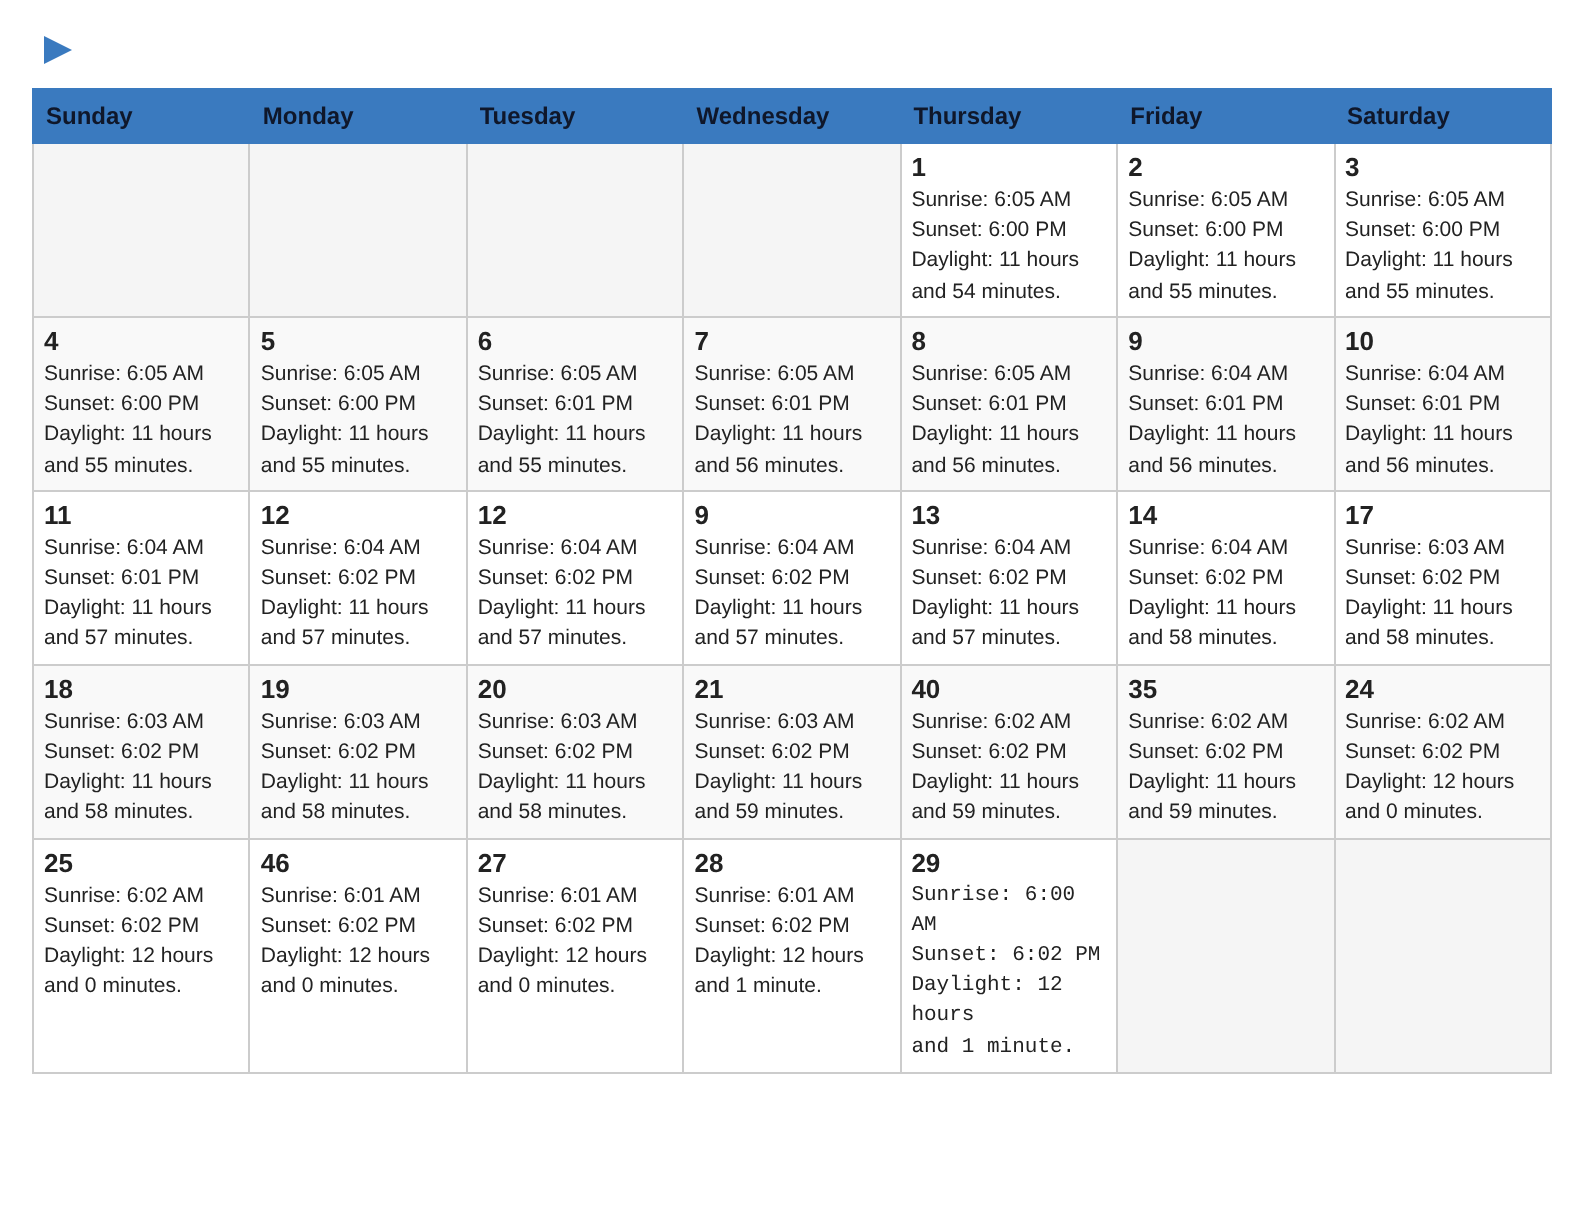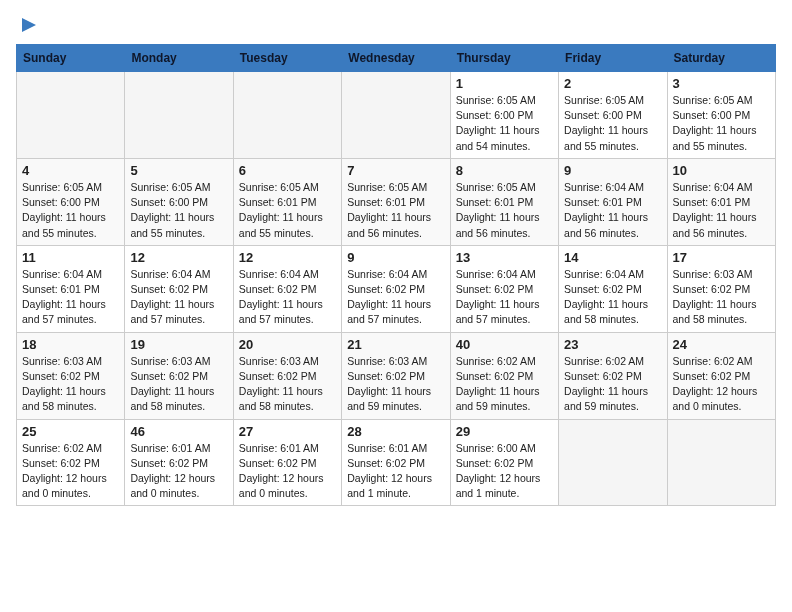--- a/index.html
+++ b/index.html
@@ -283,21 +283,21 @@
 and 59 minutes.</div>
         </td>
         <td>
           <span class="day-num">40</span>
           <div class="day-detail" style="white-space: pre-line;">Sunrise: 6:02 AM
 Sunset: 6:02 PM
 Daylight: 11 hours
 and 59 minutes.</div>
         </td>
         <td>
-          <span class="day-num">23</span>
+          <span class="day-num">35</span>
           <div class="day-detail" style="white-space: pre-line;">Sunrise: 6:02 AM
 Sunset: 6:02 PM
 Daylight: 11 hours
 and 59 minutes.</div>
         </td>
         <td>
           <span class="day-num">24</span>
           <div class="day-detail" style="white-space: pre-line;">Sunrise: 6:02 AM
 Sunset: 6:02 PM
 Daylight: 12 hours
@@ -328,21 +328,21 @@
         </td>
         <td>
           <span class="day-num">28</span>
           <div class="day-detail" style="white-space: pre-line;">Sunrise: 6:01 AM
 Sunset: 6:02 PM
 Daylight: 12 hours
 and 1 minute.</div>
         </td>
         <td>
           <span class="day-num">29</span>
-          <div class="day-detail" style="white-space: pre-line;">Sunrise: 6:00 AM
+          <div class="day-detail" style="white-space: pre-line; font-family: Liberation Mono, monospace;">Sunrise: 6:00 AM
 Sunset: 6:02 PM
 Daylight: 12 hours
 and 1 minute.</div>
         </td>
         <td class="empty-cell"></td>
         <td class="empty-cell"></td>
       </tr>
     </tbody>
 </table>
 

